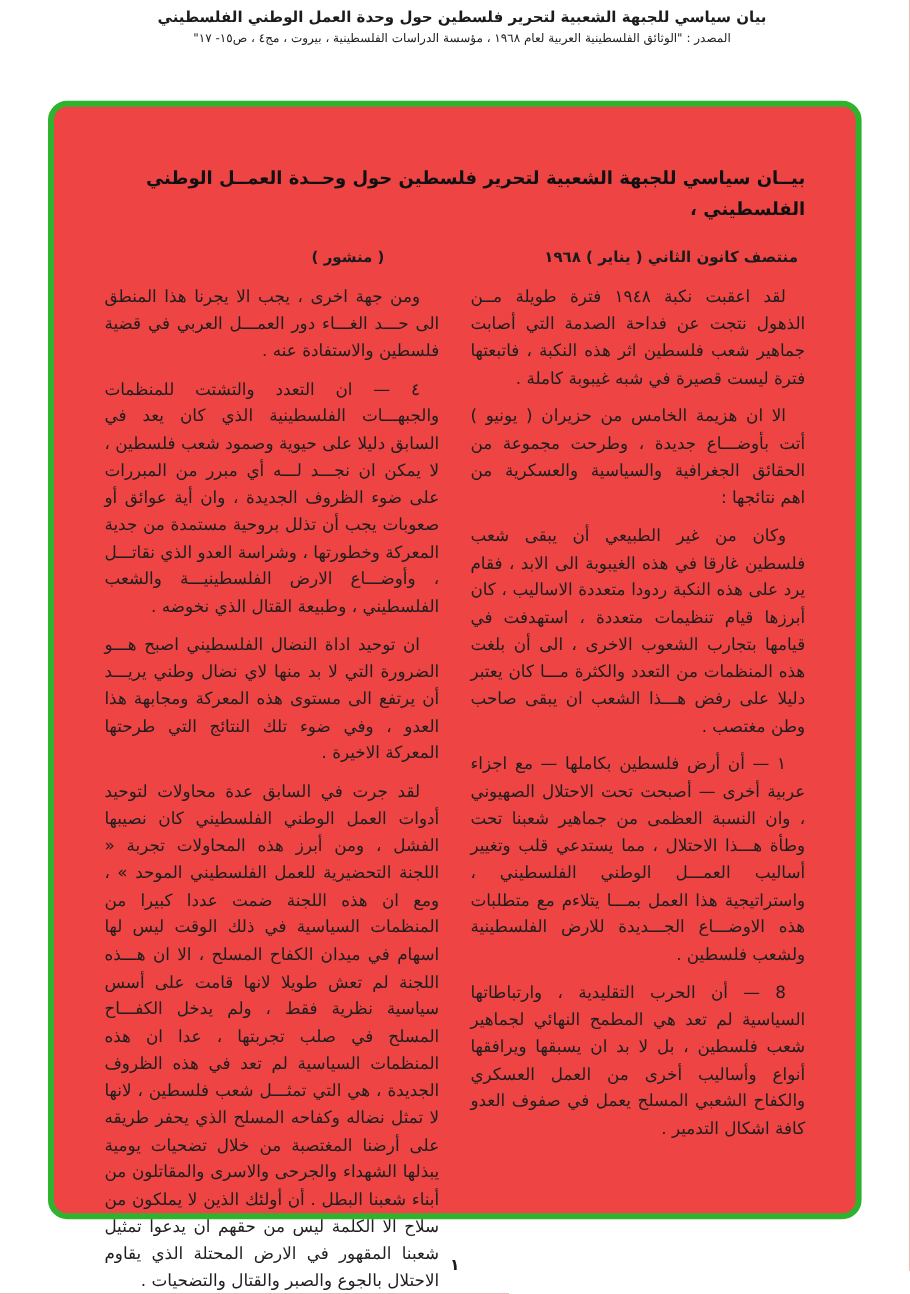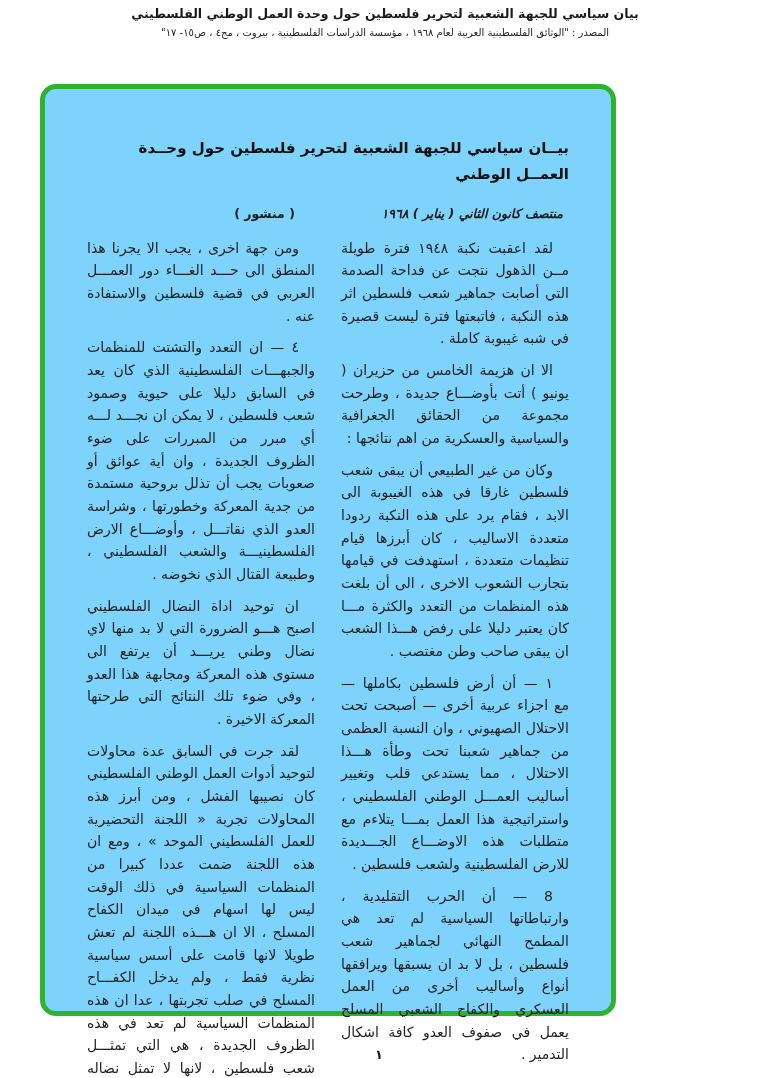--- a/index.html
+++ b/index.html
@@ -35,26 +35,26 @@
     font-size: 10px;
     margin-top: 6px;
     color: #222;
   }
 
   
   .doc-frame {
     position: absolute;
     left: 40px;
     top: 84px;
-    width: 576px;
+    width: 678px;
     height: 932px;
     box-sizing: border-box;
     border: 5px solid #2fb32f;
     border-radius: 16px;
-    background: #7dd3fc;
+    background: #ef4444;
     padding: 46px 42px 0 42px;
     direction: rtl;
   }
 
   .doc-title {
     font-size: 15px;
     font-weight: bold;
     line-height: 1.75;
     text-align: right;
     color: #111;
@@ -68,21 +68,20 @@
     display: flex;
     margin-top: 18px;
     font-size: 12.5px;
   }
   .meta-date {
     flex: 1;
     font-weight: bold;
     text-align: right;
     padding-right: 6px;
     letter-spacing: 0.5px;
-    font-style: italic;
   }
   .meta-pub {
     flex: 1;
     text-align: center;
     padding-left: 78px;
     box-sizing: border-box;
     font-weight: bold;
   }
 
   
@@ -122,20 +121,21 @@
 
 <div class="cite-header">
   <div class="cite-title">بيان سياسي للجبهة الشعبية لتحرير فلسطين حول وحدة العمل الوطني الفلسطيني</div>
   <div class="cite-source">المصدر : "الوثائق الفلسطينية العربية لعام ١٩٦٨ ، مؤسسة الدراسات الفلسطينية ، بيروت ، مج٤ ، ص١٥- ١٧"</div>
 </div>
 
 <div class="doc-frame">
 
   <div class="doc-title">
     <span class="line">بيــان سياسي للجبهة الشعبية لتحرير فلسطين حول وحــدة العمــل الوطني</span>
+    <span class="line">الفلسطيني ،</span>
   </div>
 
   <div class="meta-row">
     <div class="meta-date">منتصف كانون الثاني ( يناير ) ١٩٦٨</div>
     <div class="meta-pub">( منشور )</div>
   </div>
 
   <div class="columns">
 
     <div class="col">

